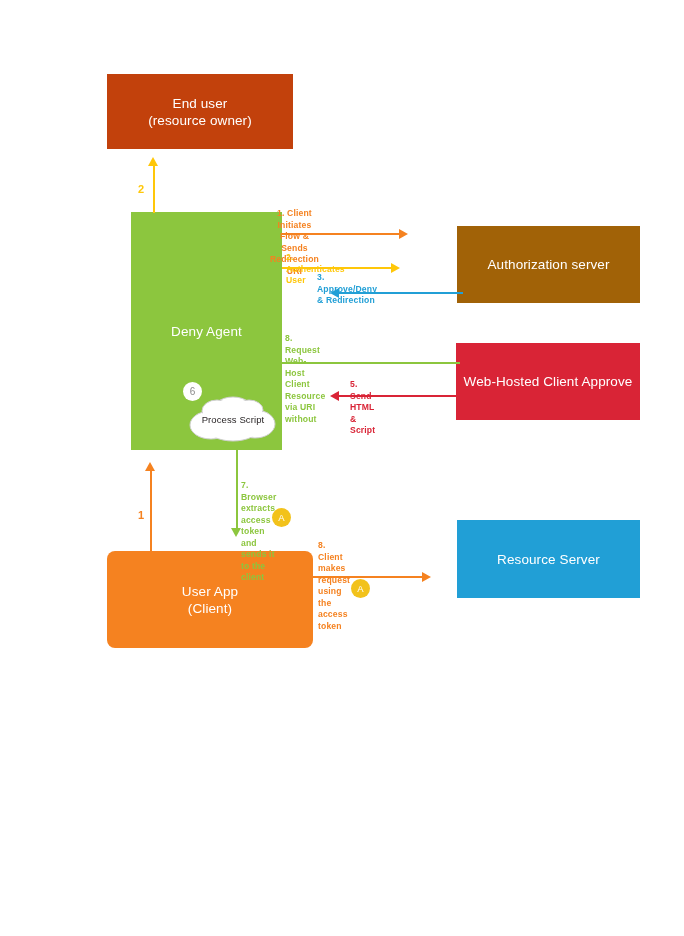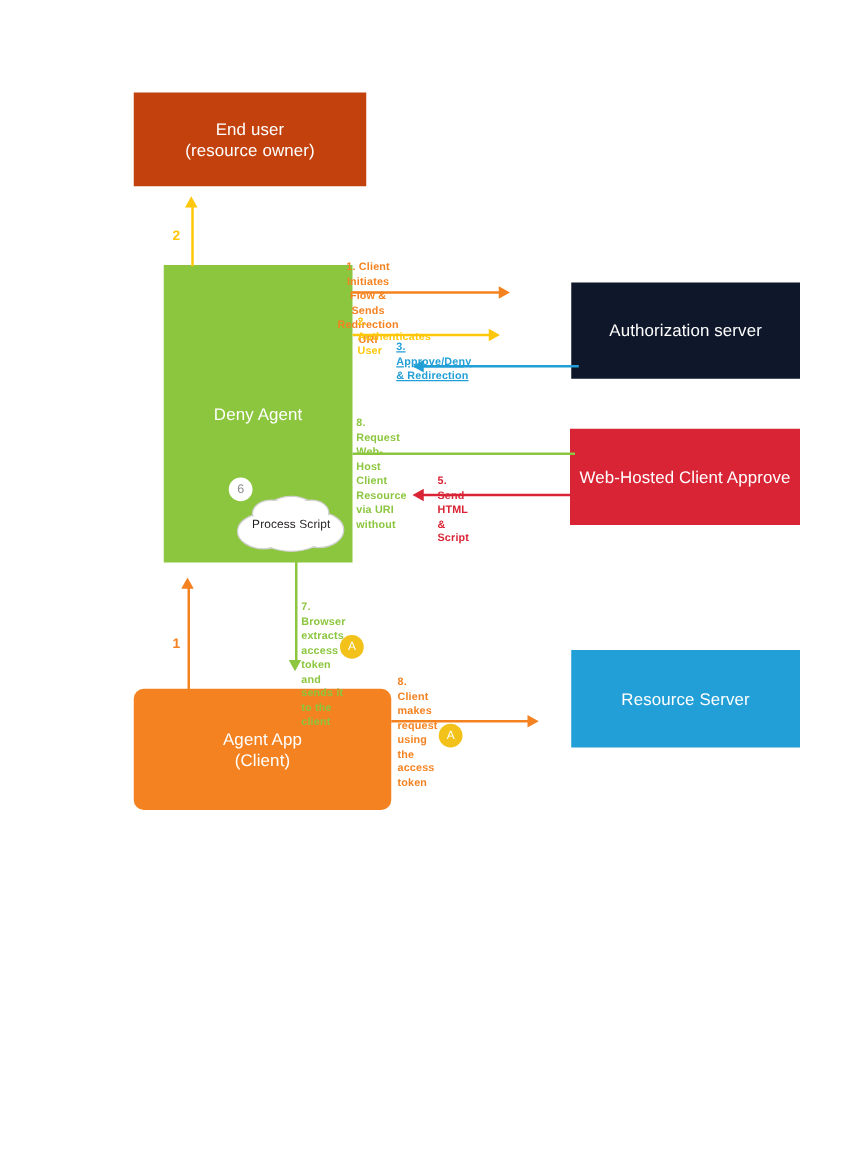--- a/index.html
+++ b/index.html
@@ -41,21 +41,21 @@
     background: #c2410c;
     font-size: 13.5px;
   }
   #node-useragent {
     left: 131px; top: 212px; width: 151px; height: 238px;
     background: #8CC63E;
     font-size: 13.5px;
   }
   #node-authserver {
     left: 457px; top: 226px; width: 183px; height: 77px;
-    background: #0f172a;
+    background: #a16207;
     font-size: 13.5px;
   }
   #node-webhosted {
     left: 456px; top: 343px; width: 184px; height: 77px;
     background: #D92436;
     font-size: 13.5px;
   }
   #node-resourceserver {
     left: 457px; top: 520px; width: 183px; height: 78px;
     background: #219FD6;
@@ -146,21 +146,21 @@
 
   <div class="node" id="node-webhosted">
     <span class="node-label">Web-Hosted Client Approve</span>
   </div>
 
   <div class="node" id="node-resourceserver">
     <span class="node-label">Resource Server</span>
   </div>
 
   <div class="node" id="node-yourapp">
-    <span class="node-label">Agent App
+    <span class="node-label">User App
 (Client)</span>
   </div>
 
   <div class="edge">
     <div class="vline" style="left:153px; top:165px; height:48px; background:#FFC709;"></div>
     <div class="head head-up" style="left:148px; top:157px; border-bottom:9px solid #FFC709;"></div>
     <div class="edge-num" style="left:138px; top:183px; color:#FFC709;">2</div>
   </div>
 
   <div class="edge">
@@ -172,21 +172,21 @@
 
   <div class="edge">
     <div class="hline" style="left:282px; top:267px; width:110px; background:#FFC709;"></div>
     <div class="head head-right" style="left:391px; top:263px; border-left:9px solid #FFC709;"></div>
     <div class="edge-label" style="left:286px; top:252px; color:#FFC709;">2. Authenticates User</div>
   </div>
 
   <div class="edge">
     <div class="hline" style="left:338px; top:292px; width:125px; background:#219FD6;"></div>
     <div class="head head-left" style="left:330px; top:288px; border-right:9px solid #219FD6;"></div>
-    <div class="edge-label" style="left:317px; top:272px; color:#219FD6;text-decoration:underline;">3. Approve/Deny &amp; Redirection</div>
+    <div class="edge-label" style="left:317px; top:272px; color:#219FD6;">3. Approve/Deny &amp; Redirection</div>
   </div>
 
   <div class="edge">
     <div class="hline" style="left:282px; top:362px; width:178px; background:#8CC63E;"></div>
     <div class="edge-label" style="left:285px; top:333px; color:#8CC63E;">8. Request Web-Host Client
  Resource via URI without</div>
   </div>
 
   <div class="edge">
     <div class="hline" style="left:338px; top:395px; width:125px; background:#D92436;"></div>

